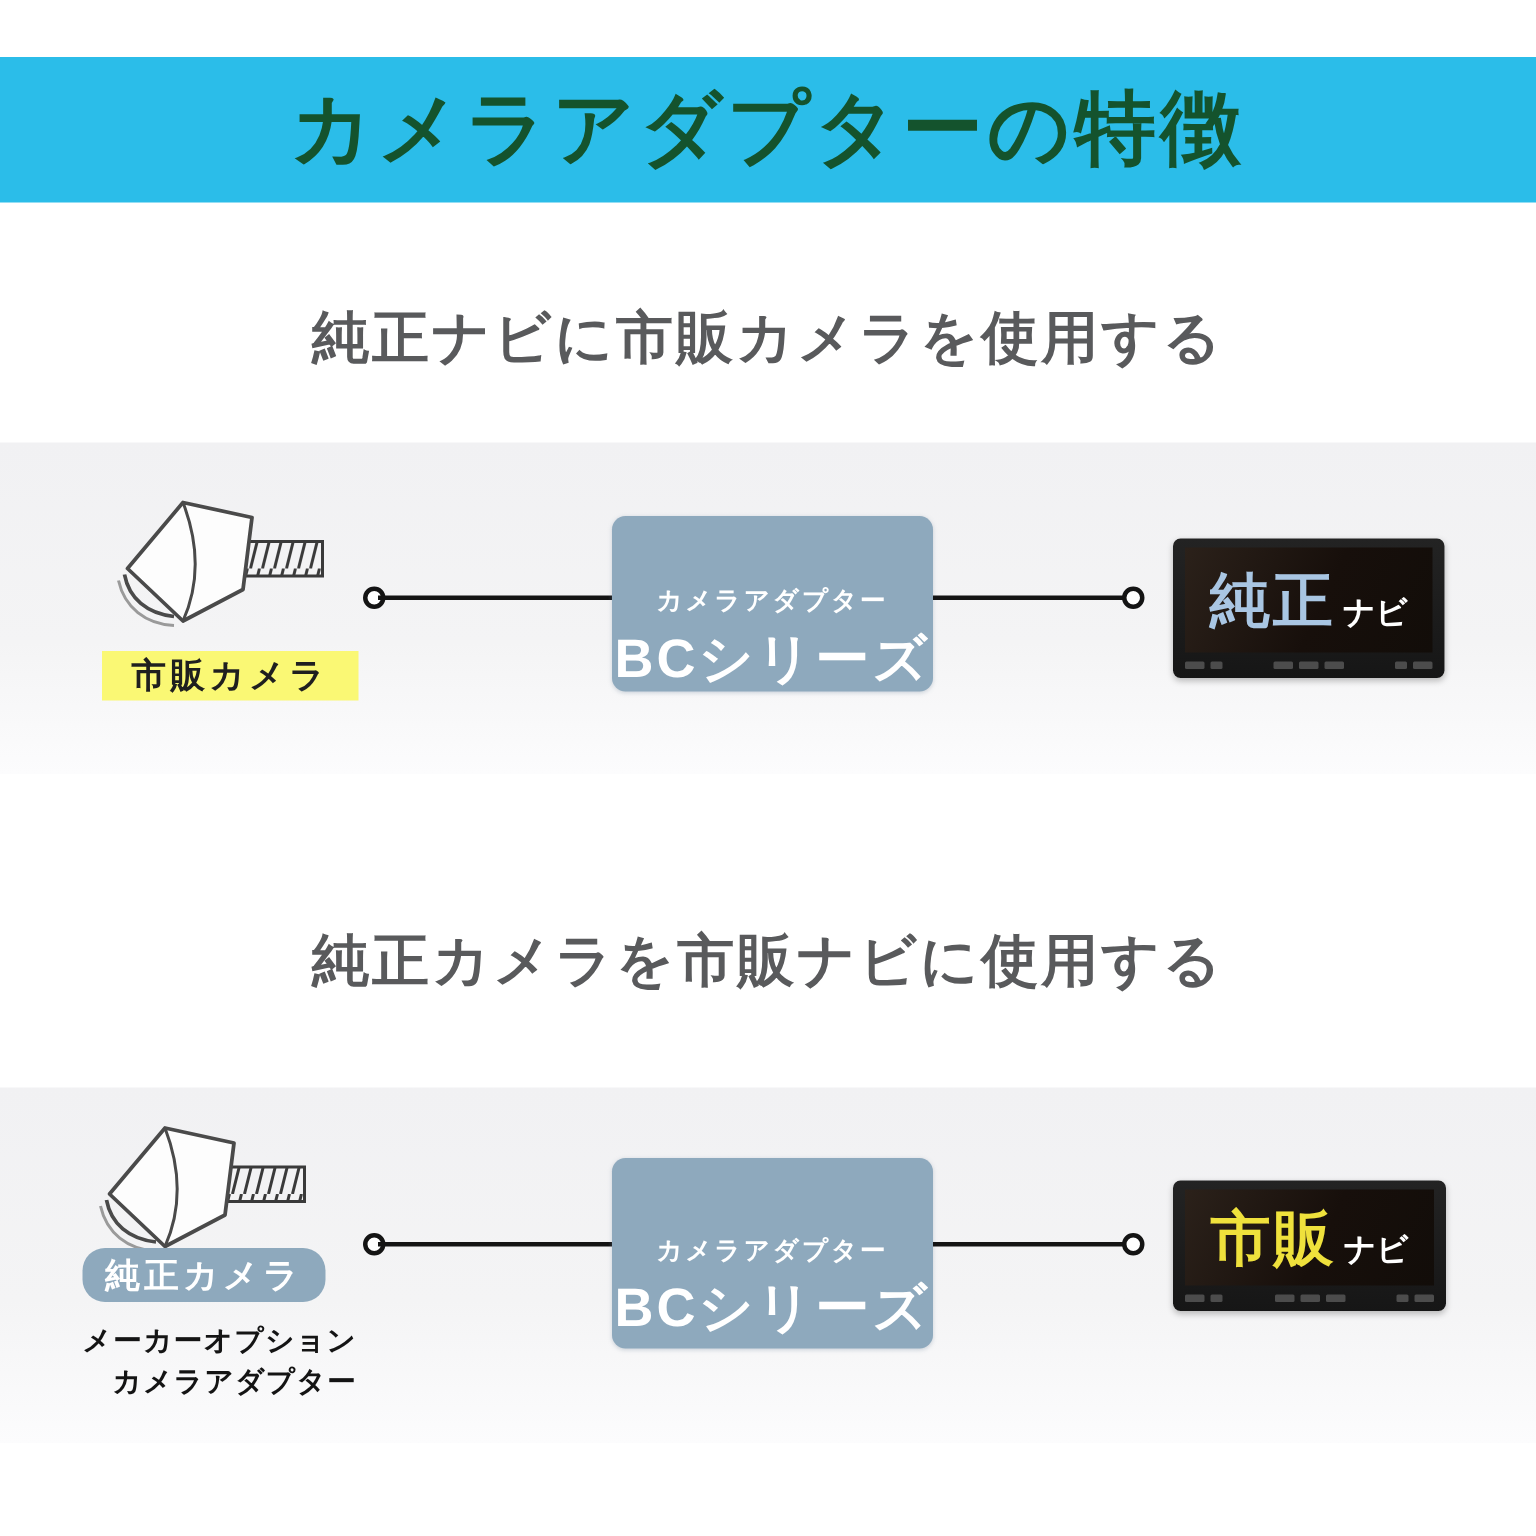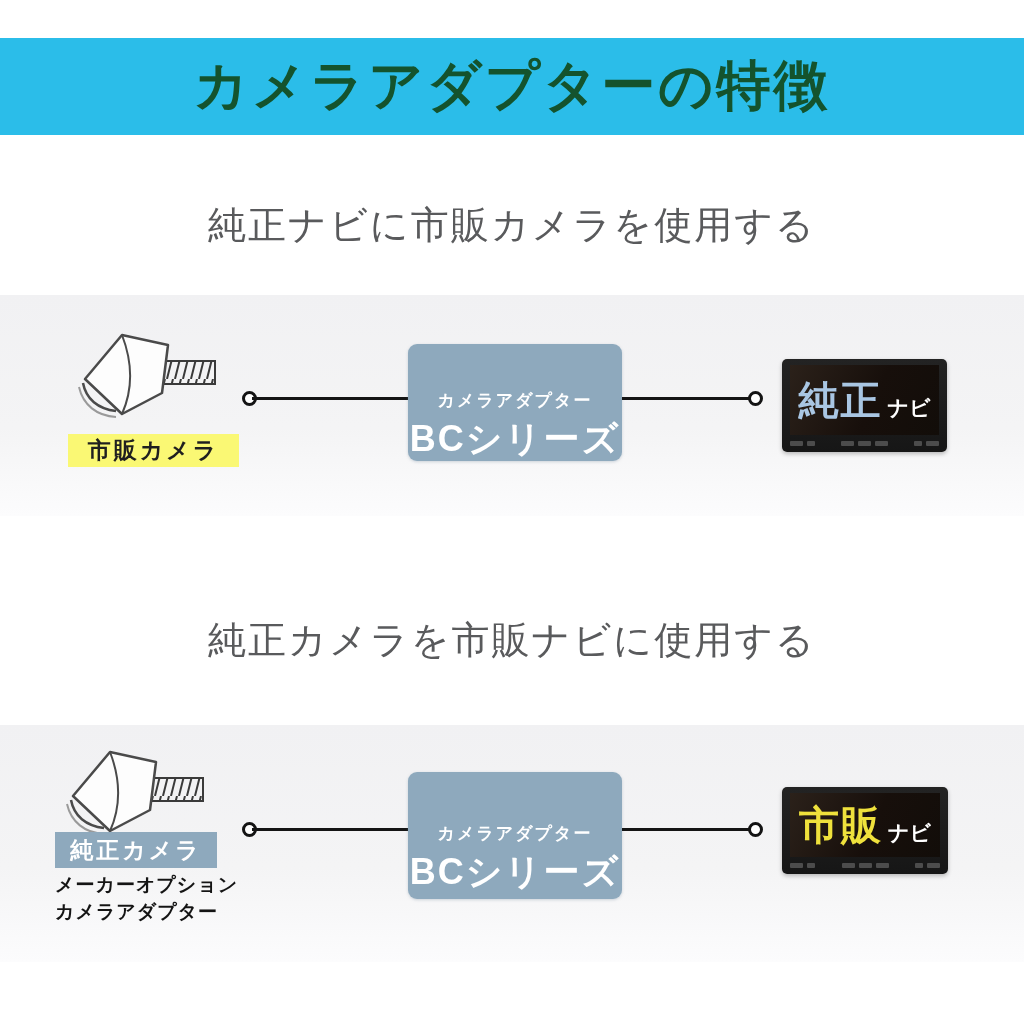--- a/index.html
+++ b/index.html
@@ -6,21 +6,21 @@
   body{width:1024px;height:1024px;font-family:"Liberation Sans","DejaVu Sans",sans-serif;position:relative;overflow:hidden;}
   .page{position:relative;width:1024px;height:1024px;background:#ffffff;}
 
   
   .header{position:absolute;left:0;top:38px;width:1024px;height:97px;background:#2bbde9;
           display:flex;align-items:center;justify-content:center;}
   .header h1{margin:0;color:#ffffff;font-size:54px;font-weight:700;letter-spacing:3px;}
 
   
   .section-title{position:absolute;left:0;width:1024px;margin:0;text-align:center;
-                 color:#595a5c;font-size:38px;font-weight:400;letter-spacing:2px;}
+                 color:#595a5c;font-size:38px;font-weight:700;letter-spacing:2px;}
   #title1{top:200px;}
   #title2{top:615px;}
 
   
   .band{position:absolute;left:0;width:1024px;
         background:linear-gradient(180deg,#f1f1f3 0%,#f4f4f5 60%,#fcfcfd 100%);}
   #band1{top:295px;height:221px;}
   #band2{top:725px;height:237px;}
 
   .band > *{position:absolute;}
@@ -31,21 +31,21 @@
   #band2 .camera{left:50px;top:23px;}
 
   
   .camera-label{display:flex;align-items:center;justify-content:center;
                 font-weight:700;font-size:23px;letter-spacing:3px;}
   #band1 .camera-label{left:68px;top:139px;width:171px;height:33px;}
   #band2 .camera-label{left:55px;top:107px;width:162px;height:36px;}
 
   
   .option-notes{color:#141414;font-size:19px;font-weight:700;line-height:27px;letter-spacing:1px;}
-  #band2 .option-notes{left:55px;top:146px;}
+  #band2 .option-notes{left:55px;top:156px;text-align:right;}
   .option-notes span{display:block;}
 
   
   .connector-line{height:3px;background:#141414;}
   .connector-dot{width:9px;height:9px;border:3px solid #141414;border-radius:50%;background:#ffffff;}
   #band1 .line-left{left:252px;top:102px;width:156px;}
   #band1 .dot-left{left:242px;top:96px;}
   #band1 .line-right{left:622px;top:102px;width:128px;}
   #band1 .dot-right{left:748px;top:96px;}
   #band2 .line-left{left:252px;top:103px;width:156px;}
@@ -57,21 +57,21 @@
   .bc-box{background:#8ea9bd;border-radius:9px;color:#ffffff;
           display:flex;flex-direction:column;align-items:center;justify-content:center;
           box-shadow:0 1px 3px rgba(120,140,160,.35);}
   #band1 .bc-box{left:408px;top:49px;width:214px;height:117px;}
   #band2 .bc-box{left:408px;top:47px;width:214px;height:127px;}
   .bc-sub{font-size:17px;font-weight:700;letter-spacing:2px;margin-top:48px;}
   .bc-name{font-size:36px;font-weight:700;letter-spacing:2px;margin-top:3px;}
 
   
   .monitor{background:linear-gradient(180deg,#232323,#161616);border-radius:5px;
-           box-shadow:0 2px 4px rgba(0,0,0,.25);}
+           box-shadow:0 2px 4px rgba(0,0,0,.25);padding-left:16px;}
   #band1 .monitor{left:782px;top:64px;width:165px;height:93px;}
   #band2 .monitor{left:782px;top:62px;width:166px;height:87px;}
   .screen{position:absolute;left:8px;right:8px;top:6px;bottom:17px;
           background:linear-gradient(115deg,#2b211a 0%,#170f0b 55%,#120d09 100%);
           display:flex;align-items:center;justify-content:center;}
   .screen-main{font-size:40px;font-weight:700;letter-spacing:2px;}
   .screen-sub{font-size:21px;font-weight:700;margin-left:5px;margin-top:15px;}
   .controls{position:absolute;left:8px;right:8px;bottom:4px;height:9px;
             display:flex;justify-content:space-between;align-items:center;}
   .btn-group{display:flex;gap:4px;align-items:center;}
@@ -150,21 +150,21 @@
           <line x1="7" y1="0" x2="1" y2="24" stroke="#3a3a3a" stroke-width="2"></line>
         </pattern>
       </defs>
       <rect x="92" y="30" width="61" height="23" fill="url(#hatch2)" stroke="#3a3a3a" stroke-width="2"></rect>
       <path d="M60,4 L106,14 L100,62 L60,83 L23,48 Z" fill="#fdfdfd" stroke="#4a4a4a" stroke-width="2.5" stroke-linejoin="round"></path>
       <path d="M60,4 C70,30 72,56 60,83" fill="none" stroke="#4a4a4a" stroke-width="2"></path>
       <path d="M21,52 C24,68 36,78 54,80" fill="none" stroke="#4a4a4a" stroke-width="2.5"></path>
       <path d="M17,56 C21,74 35,85 54,86" fill="none" stroke="#9a9a9a" stroke-width="2"></path>
     </svg>
 
-    <div class="camera-label" style="background: rgb(142, 169, 189); color: rgb(255, 255, 255);">純正カメラ</div>
+    <div class="camera-label" style="background: rgb(142, 169, 189); color: rgb(255, 255, 255); border-radius: 15px;">純正カメラ</div>
 
     <div class="option-notes">
       <span>メーカーオプション</span>
       <span>カメラアダプター</span>
     </div>
 
     <span class="connector-dot dot-left"></span>
     <span class="connector-line line-left"></span>
 
     <div class="bc-box" style="background: rgb(142, 169, 189);">

